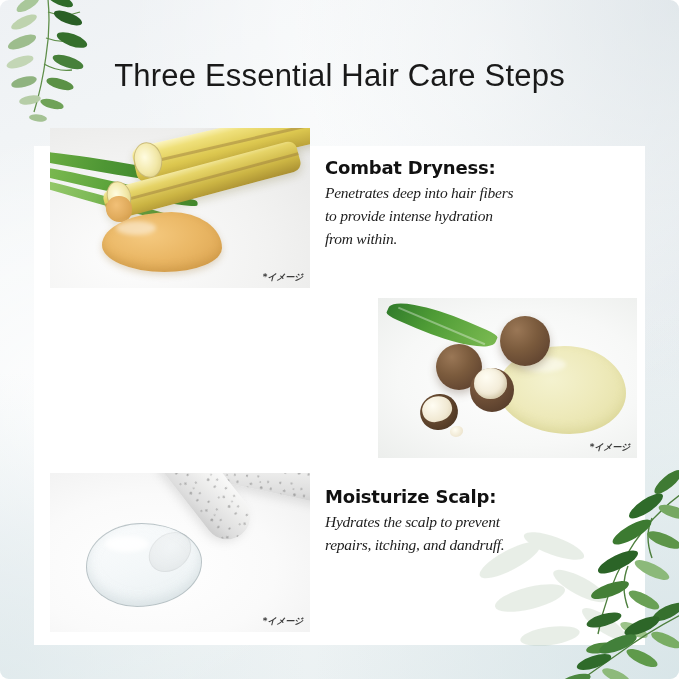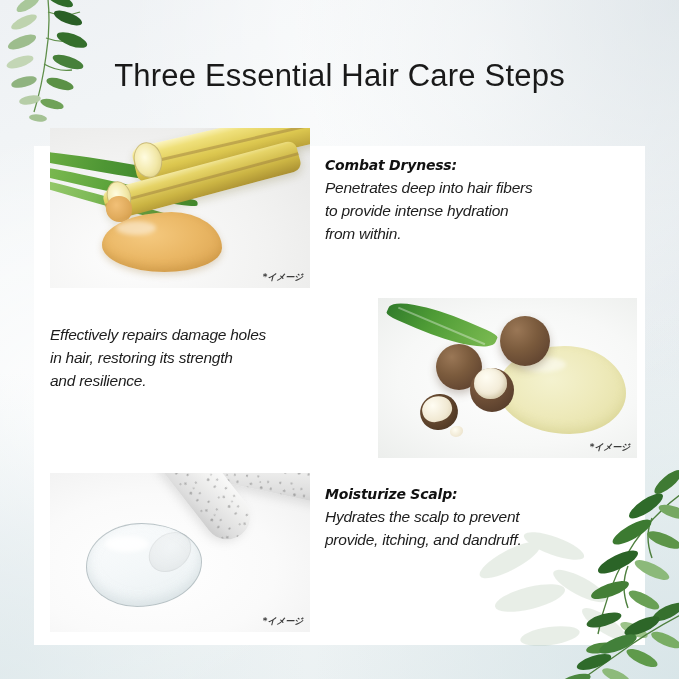--- a/index.html
+++ b/index.html
@@ -16,20 +16,21 @@
 
   #stage {
     position: relative;
     width: 679px;
     height: 679px;
     overflow: hidden;
     background:
       radial-gradient(circle at 72% 8%, #ffffff 0%, rgba(255,255,255,0) 46%),
       radial-gradient(circle at 12% 62%, #ffffff 0%, rgba(255,255,255,0) 40%),
       linear-gradient(160deg, #eef1f4 0%, #f4f7f8 30%, #e9eef1 58%, #eef3f4 78%, #e7eef0 100%);
+    border-radius: 9px;
   }
 
   
   .bg-wash {
     position: absolute;
     inset: 0;
     background:
       radial-gradient(ellipse at 100% 100%, rgba(214,228,231,0.85) 0%, rgba(214,228,231,0) 38%),
       radial-gradient(ellipse at 0% 100%, rgba(219,231,234,0.7) 0%, rgba(219,231,234,0) 32%),
       radial-gradient(ellipse at 100% 0%, rgba(206,216,222,0.55) 0%, rgba(206,216,222,0) 40%);
@@ -308,29 +309,28 @@
     background: rgba(255,255,255,0.85);
     border-radius: 50%;
     filter: blur(2px);
   }
 
   
   .tblock { position: absolute; }
   .tblock h2 {
     margin: 0 0 4px 0;
     font-family: "DejaVu Sans", sans-serif;
-    font-size: 14px;
+    font-size: 18px;
     font-weight: 700;
-    font-style: italic;
     color: #111111;
     letter-spacing: -0.2px;
   }
   .tblock p {
     margin: 0;
-    font-family: Liberation Sans, sans-serif;
+    font-family: Liberation Serif, serif;
     font-size: 15.5px;
     font-style: italic;
     font-weight: 400;
     line-height: 1.47;
     color: #1d1d1d;
     letter-spacing: -0.25px;
     white-space: pre-line;
   }
   #text-1 { left: 325px; top: 157px; width: 310px; }
   #text-2 { left: 50px;  top: 324px; width: 310px; }
@@ -398,23 +398,20 @@
   </div>
 
   <div class="tblock" id="text-1">
     <h2>Combat Dryness:</h2>
     <p>Penetrates deep into hair fibers
 to  provide intense hydration
 from within.</p>
   </div>
 
   <div class="tblock" id="text-2">
-    <p>Effectively repairs damage holes
-in hair, restoring its strength
-and resilience.</p>
   </div>
 
   <div class="photo" id="photo-2">
     <div class="ph-bg p2-bg"></div>
     <div class="leaf2"></div>
     <div class="oil"></div>
     <div class="nut" id="nut-1"></div>
     <div class="nut" id="nut-2"></div>
     <div class="nut-open">
       <div class="kernel"></div>
@@ -435,21 +432,21 @@
       <div class="root-speck"></div>
     </div>
     <div class="root-cut"></div>
     <div class="gel"></div>
     <div class="wm">*イメージ</div>
   </div>
 
   <div class="tblock" id="text-3">
     <h2>Moisturize Scalp:</h2>
     <p>Hydrates the scalp to prevent
-provide, itching, and dandruff.</p>
+repairs, itching, and dandruff.</p>
   </div>
 
   <svg class="leaf-ghost" id="ghost-1" viewBox="0 0 190 150">
     <g fill="#4e7a42">
       <ellipse cx="40" cy="40" rx="34" ry="10" transform="rotate(-28 40 40)"></ellipse>
       <ellipse cx="84" cy="26" rx="32" ry="9" transform="rotate(20 84 26)"></ellipse>
       <ellipse cx="60" cy="78" rx="36" ry="11" transform="rotate(-14 60 78)"></ellipse>
       <ellipse cx="110" cy="66" rx="30" ry="9" transform="rotate(28 110 66)"></ellipse>
       <ellipse cx="80" cy="116" rx="30" ry="9" transform="rotate(-8 80 116)"></ellipse>
       <ellipse cx="134" cy="104" rx="26" ry="8" transform="rotate(34 134 104)"></ellipse>

